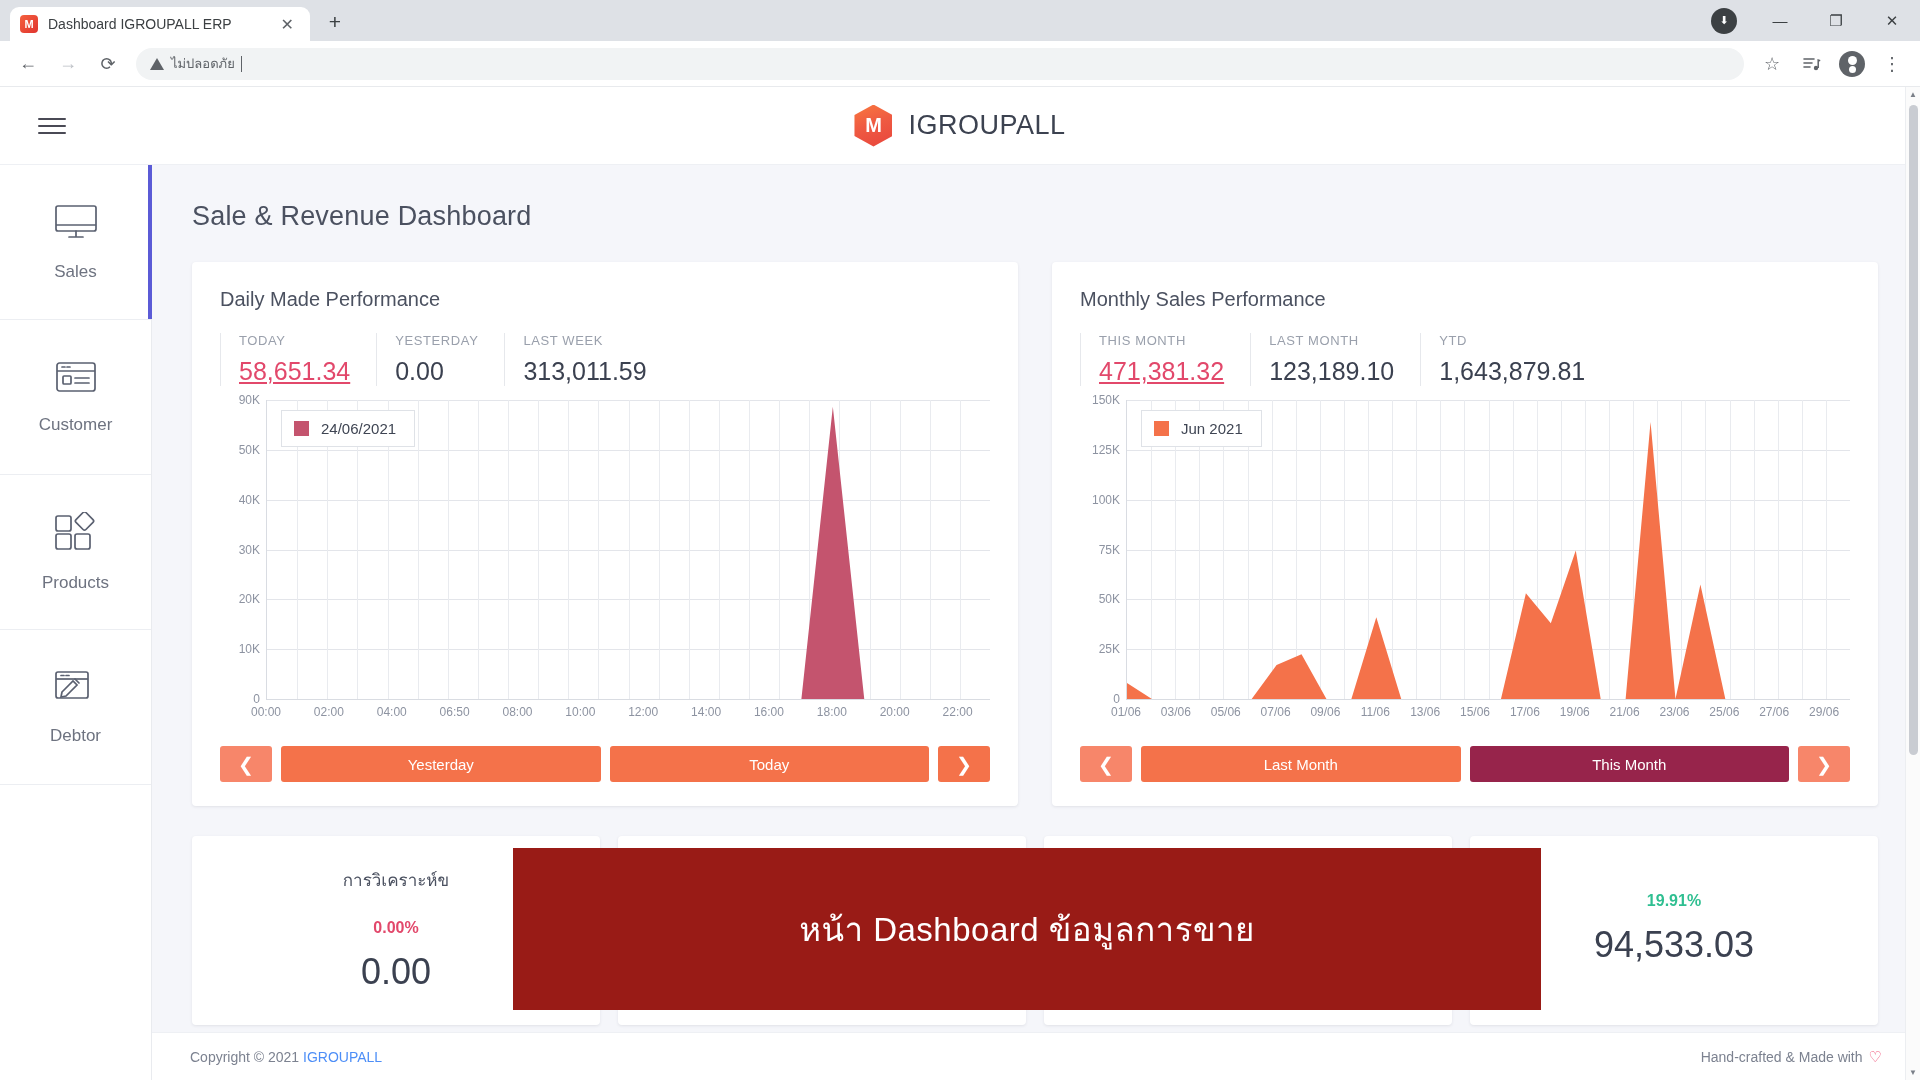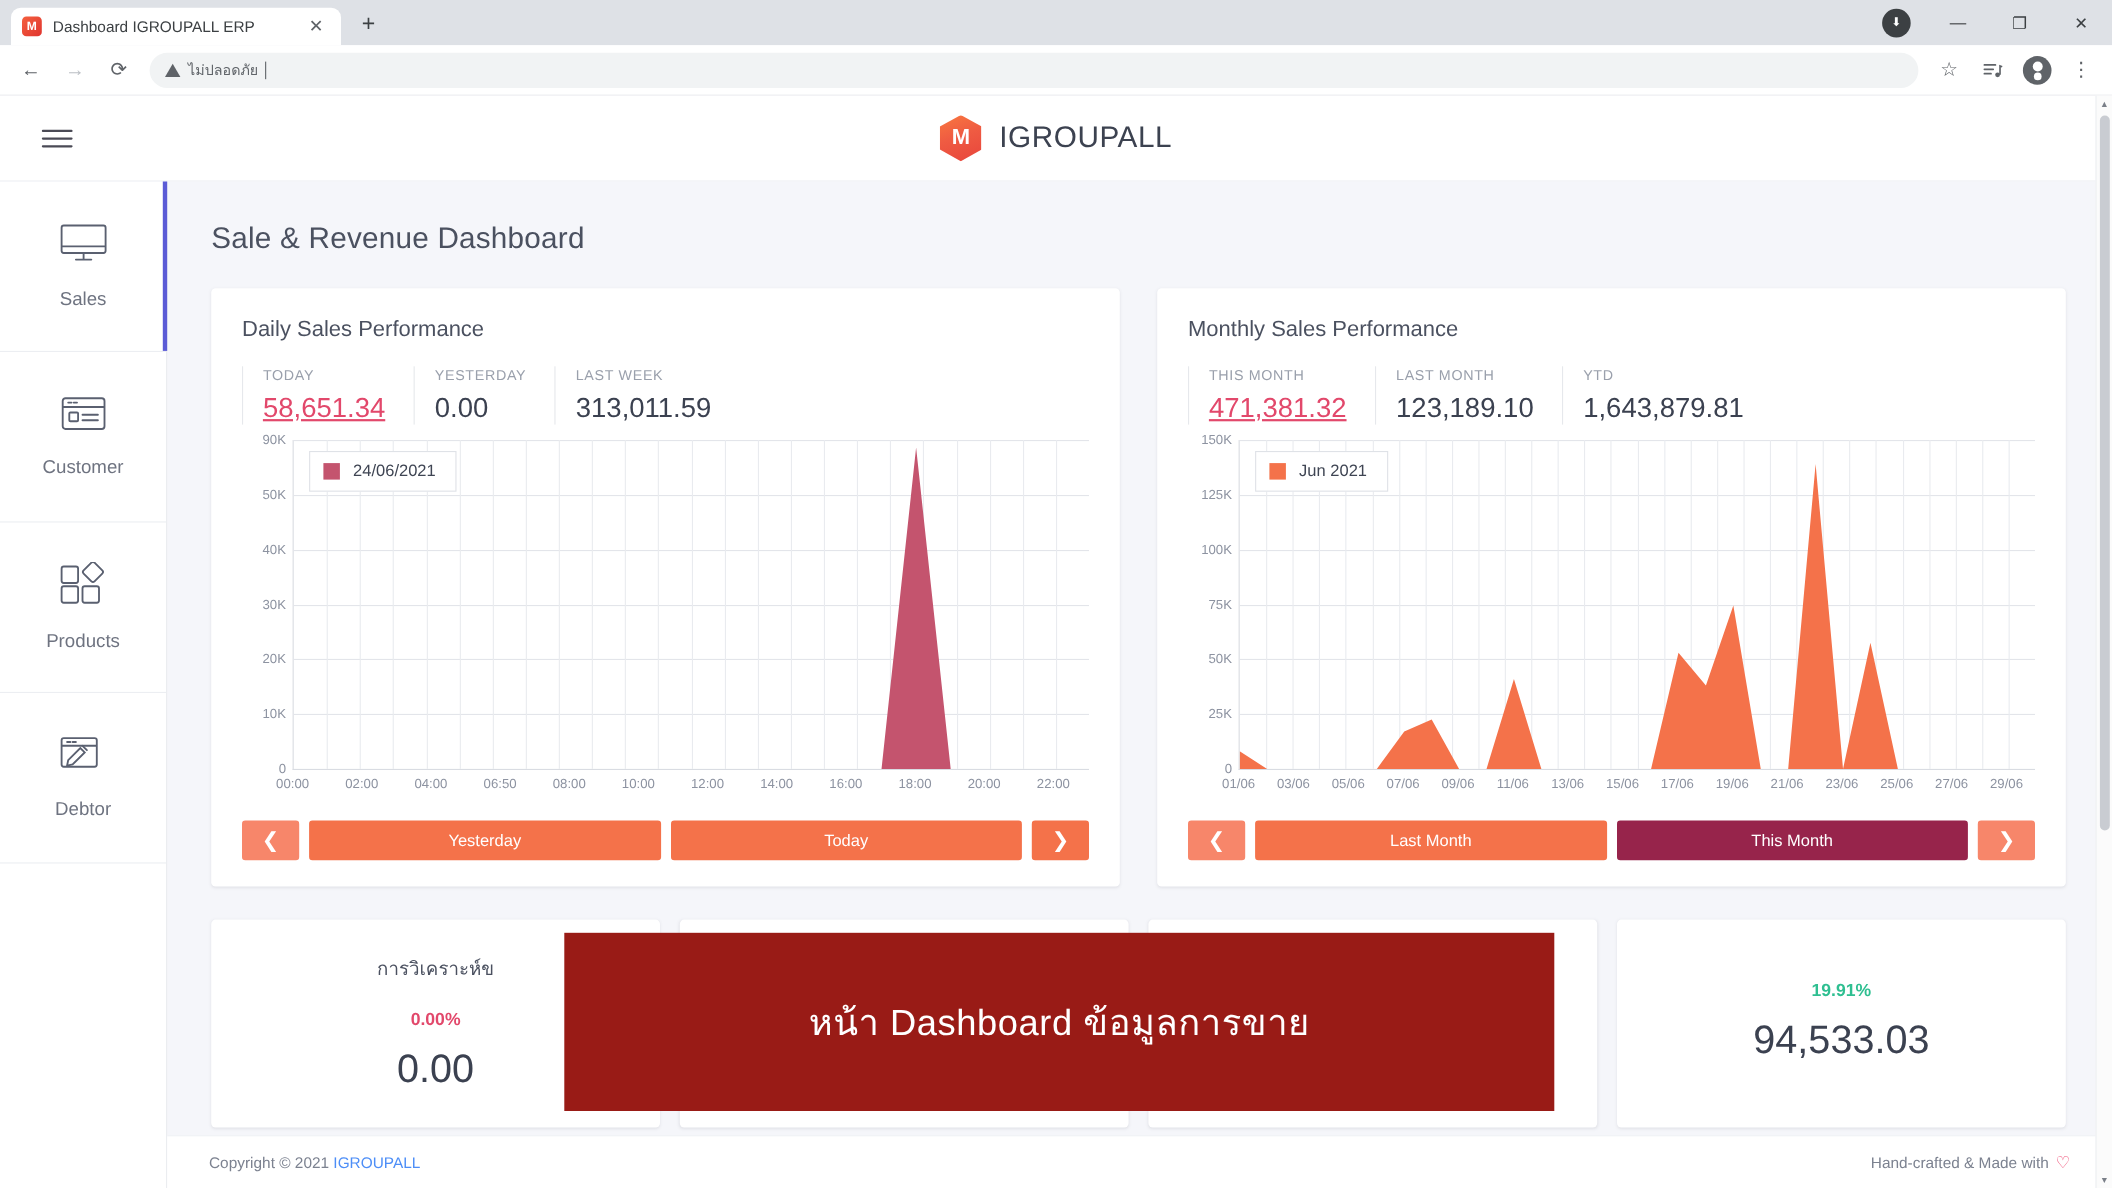--- a/index.html
+++ b/index.html
@@ -197,21 +197,21 @@
   }
   .lcard:last-child{ margin-right:0; }
   .lc-title{ font-size:17px; color:#4b5160; }
   .lc-pct{ font-size:16px; margin-top:26px; font-weight:bold; }
   .lc-pct.red{ color:#e2486b; }
   .lc-pct.green{ color:#2fbf91; }
   .lc-val{ font-size:36px; color:#3b4150; margin-top:14px; }
 
   
   .overlay{
-    position:absolute; left:513px; top:848px; width:900px; height:162px;
+    position:absolute; left:513px; top:848px; width:1028px; height:162px;
     background:#991b16; z-index:50;
     display:flex; align-items:center; justify-content:center;
   }
   .overlay-txt{ color:#fff; font-size:33px; letter-spacing:.5px;}
 
   
   .footer{
     position:absolute; left:152px; right:0; bottom:0; height:48px; background:#fff;
     display:flex; align-items:center; justify-content:space-between;
     padding: 0 38px 0 38px; border-top:1px solid #eef0f4; z-index:60;
@@ -354,21 +354,21 @@
       </div>
 
       <div class="content">
         <div class="content-inner">
 
           <div class="page-title">Sale &amp; Revenue Dashboard</div>
 
           <div class="row">
 
             <div class="card">
-              <div class="card-title">Daily Sales Performance</div>
+              <div class="card-title">Daily Made Performance</div>
 
               <div class="kpis">
                 <div class="kpi">
                   <div class="kpi-lbl">TODAY</div>
                   <div class="kpi-val accent">58,651.34</div>
                 </div>
                 <div class="kpi">
                   <div class="kpi-lbl">YESTERDAY</div>
                   <div class="kpi-val">0.00</div>
                 </div>

